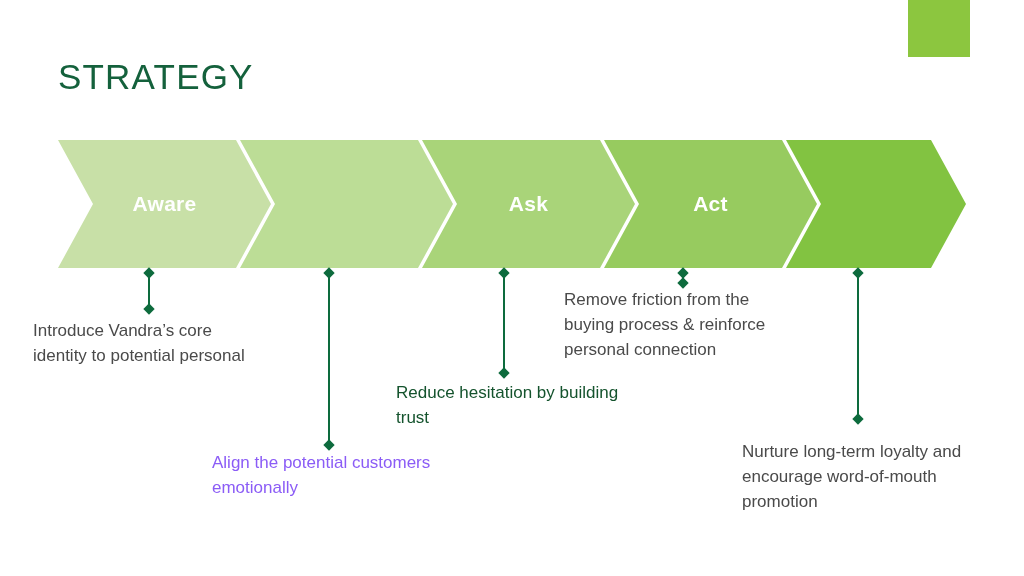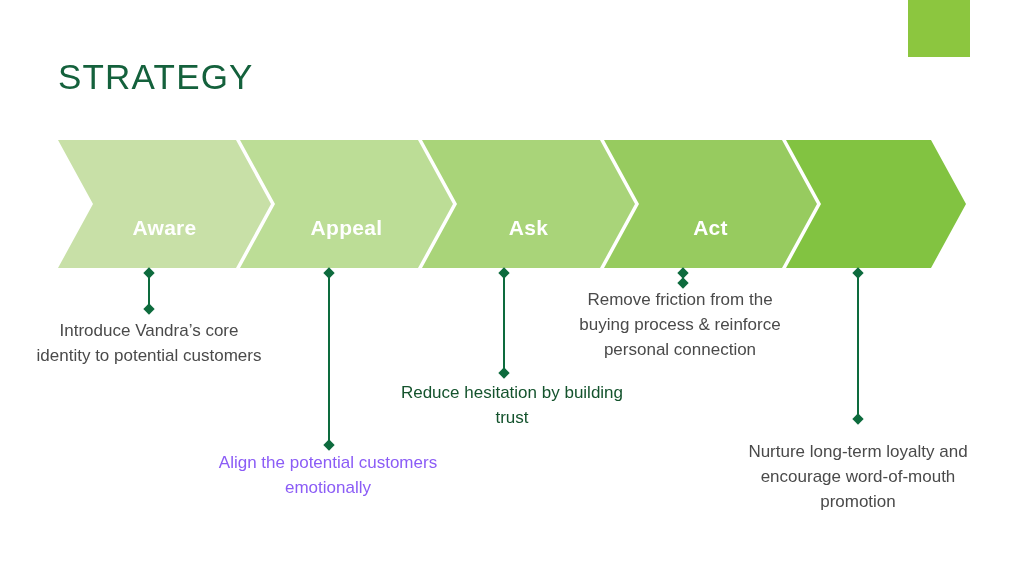--- a/index.html
+++ b/index.html
@@ -64,21 +64,20 @@
     display: flex;
     align-items: center;
     justify-content: center;
     color: #ffffff;
     font-size: 21px;
     font-weight: bold;
     letter-spacing: 0.3px;
     font-family: "Liberation Sans", sans-serif;
     pointer-events: none;
     white-space: nowrap;
-    margin-top: 24px;
   }
 
   
   .connector {
     position: absolute;
     width: 14px;
     pointer-events: none;
   }
   .connector .stem {
     position: absolute;
@@ -98,21 +97,20 @@
   }
   .connector .dia.top { top: 0px; }
   .connector .dia.bot { bottom: 0px; }
 
   
   .caption {
     position: absolute;
     color: #4a4a4a;
     font-size: 17px;
     line-height: 25px;
-    text-align: center;
     font-family: "Liberation Sans", sans-serif;
     font-weight: 400;
   }
 </style>
 </head>
 <body>
 
 <div id="slide" style="background: rgb(255, 255, 255);">
 
   <div class="accent-square" style="background: rgb(140, 198, 63);"></div>
@@ -123,21 +121,20 @@
     <svg width="1024" height="128" viewBox="0 0 1024 128" xmlns="http://www.w3.org/2000/svg">
       <polygon id="chev-0" points="58,0 236,0 271,64 236,128 58,128 93,64" fill="#c8e0a7"></polygon>
       <polygon id="chev-1" points="240,0 418,0 453,64 418,128 240,128 275,64" fill="#bcdd96"></polygon>
       <polygon id="chev-2" points="422,0 600,0 635,64 600,128 422,128 457,64" fill="#a9d479"></polygon>
       <polygon id="chev-3" points="604,0 782,0 817,64 782,128 604,128 639,64" fill="#97cb5f"></polygon>
       <polygon id="chev-4" points="786,0 931,0 966,64 931,128 786,128 821,64" fill="#82c341"></polygon>
     </svg>
   </div>
 
   <div class="chev-label" style="left:93px;  width:143px;">Aware</div>
-  <div class="chev-label" style="left:275px; width:143px;">Appeal</div>
   <div class="chev-label" style="left:457px; width:143px;">Ask</div>
   <div class="chev-label" style="left:639px; width:143px;">Act</div>
 
   <div class="connector" style="left:142px; top:269px; height:44px;">
     <div class="stem" style="background: rgb(13, 107, 61);"></div>
     <div class="dia top" style="background: rgb(13, 107, 61);"></div>
     <div class="dia bot" style="background: rgb(13, 107, 61);"></div>
   </div>
 
   <div class="connector" style="left:322px; top:269px; height:180px;">
@@ -157,21 +154,21 @@
     <div class="dia top" style="background: rgb(13, 107, 61);"></div>
     <div class="dia bot" style="background: rgb(13, 107, 61);"></div>
   </div>
 
   <div class="connector" style="left:851px; top:269px; height:154px;">
     <div class="stem" style="background: rgb(13, 107, 61);"></div>
     <div class="dia top" style="background: rgb(13, 107, 61);"></div>
     <div class="dia bot" style="background: rgb(13, 107, 61);"></div>
   </div>
 
-  <div class="caption" style="left: 33px; top: 318px; width: 232px; color: rgb(74, 74, 74);">Introduce Vandra’s core identity to potential customers</div>
+  <div class="caption" style="left: 33px; top: 318px; width: 232px; color: rgb(74, 74, 74);">Introduce Vandra’s core identity to potential personal</div>
 
   <div class="caption" style="left: 212px; top: 450px; width: 232px; color: #8b5cf6;">Align the potential customers emotionally</div>
 
   <div class="caption" style="left: 388px; top: 380px; width: 232px; color: #14532d; margin-left: 8px;">Reduce hesitation by building trust</div>
 
   <div class="caption" style="left: 564px; top: 287px; width: 232px; color: rgb(74, 74, 74);">Remove friction from the buying process &amp; reinforce personal connection</div>
 
   <div class="caption" style="left: 742px; top: 439px; width: 232px; color: rgb(74, 74, 74);">Nurture long-term loyalty and encourage word-of-mouth promotion</div>
 
 </div>

